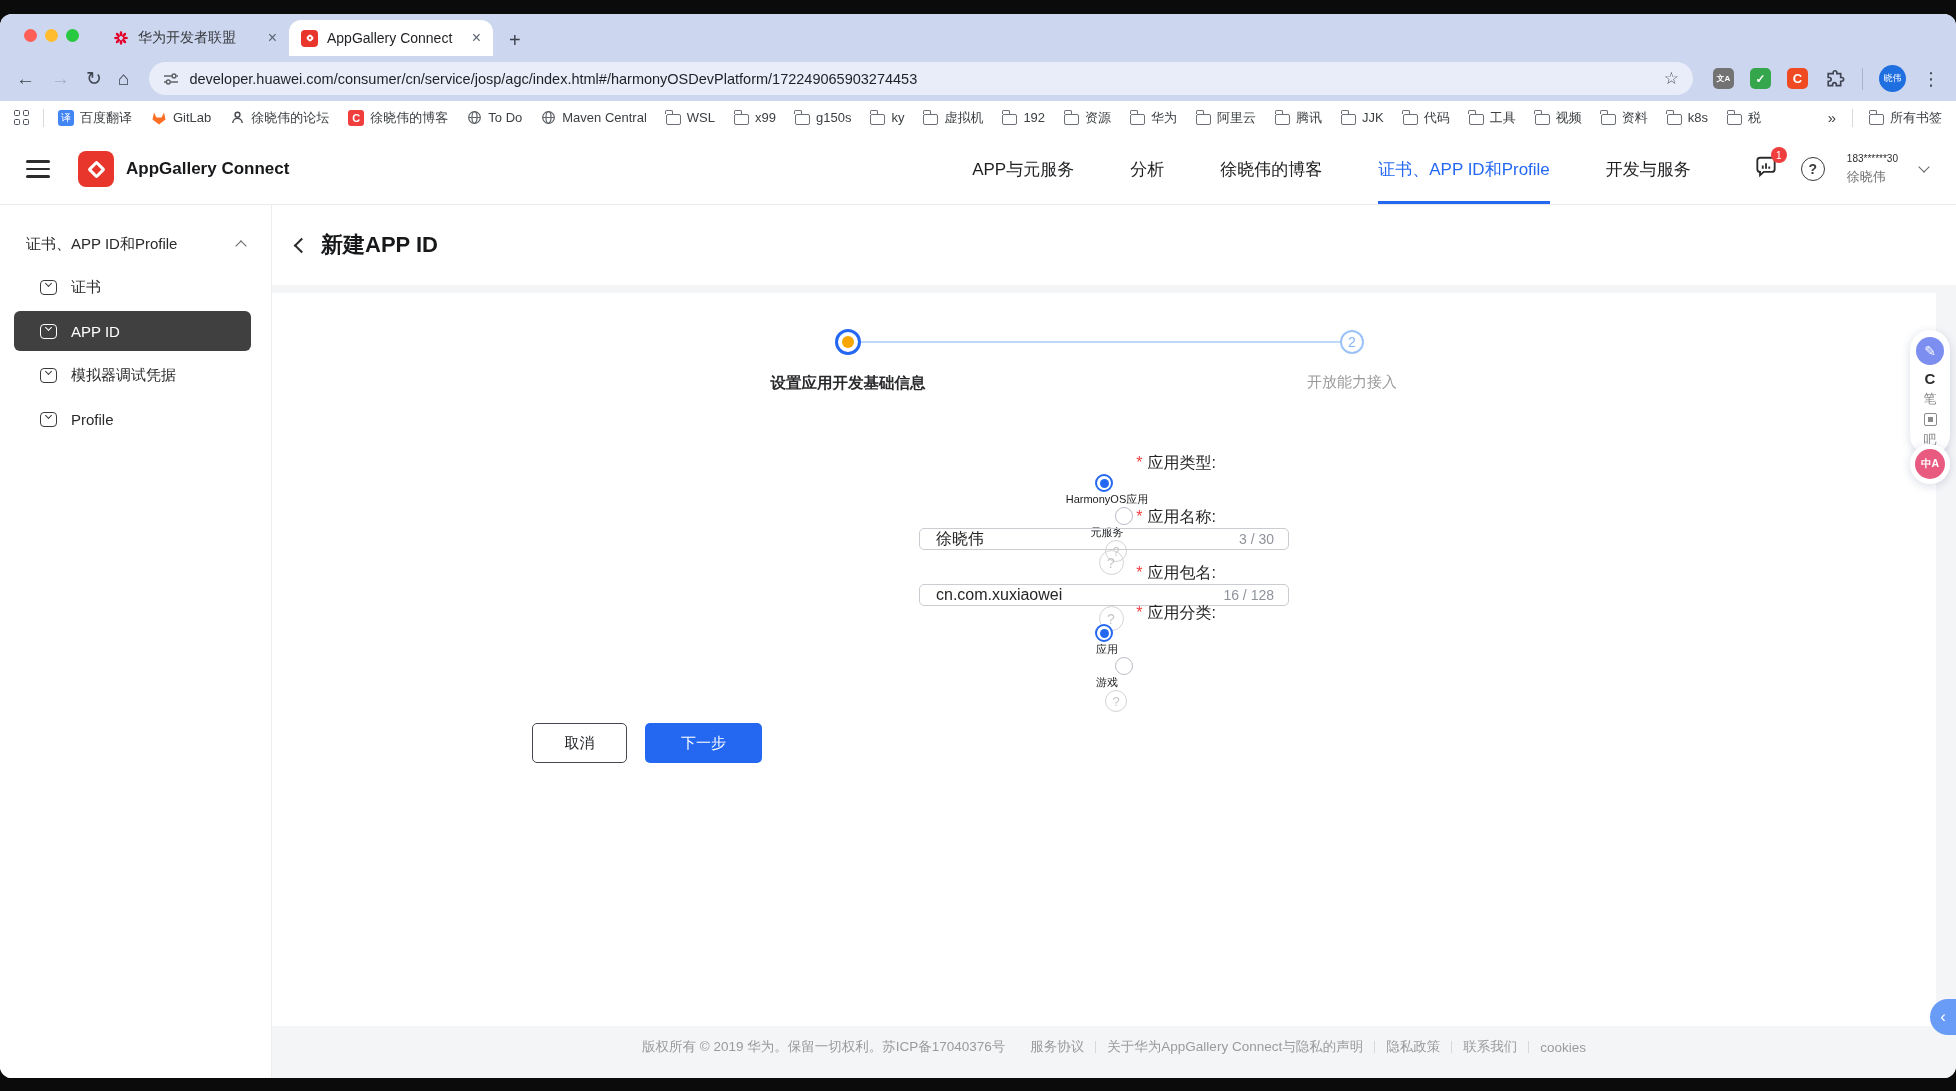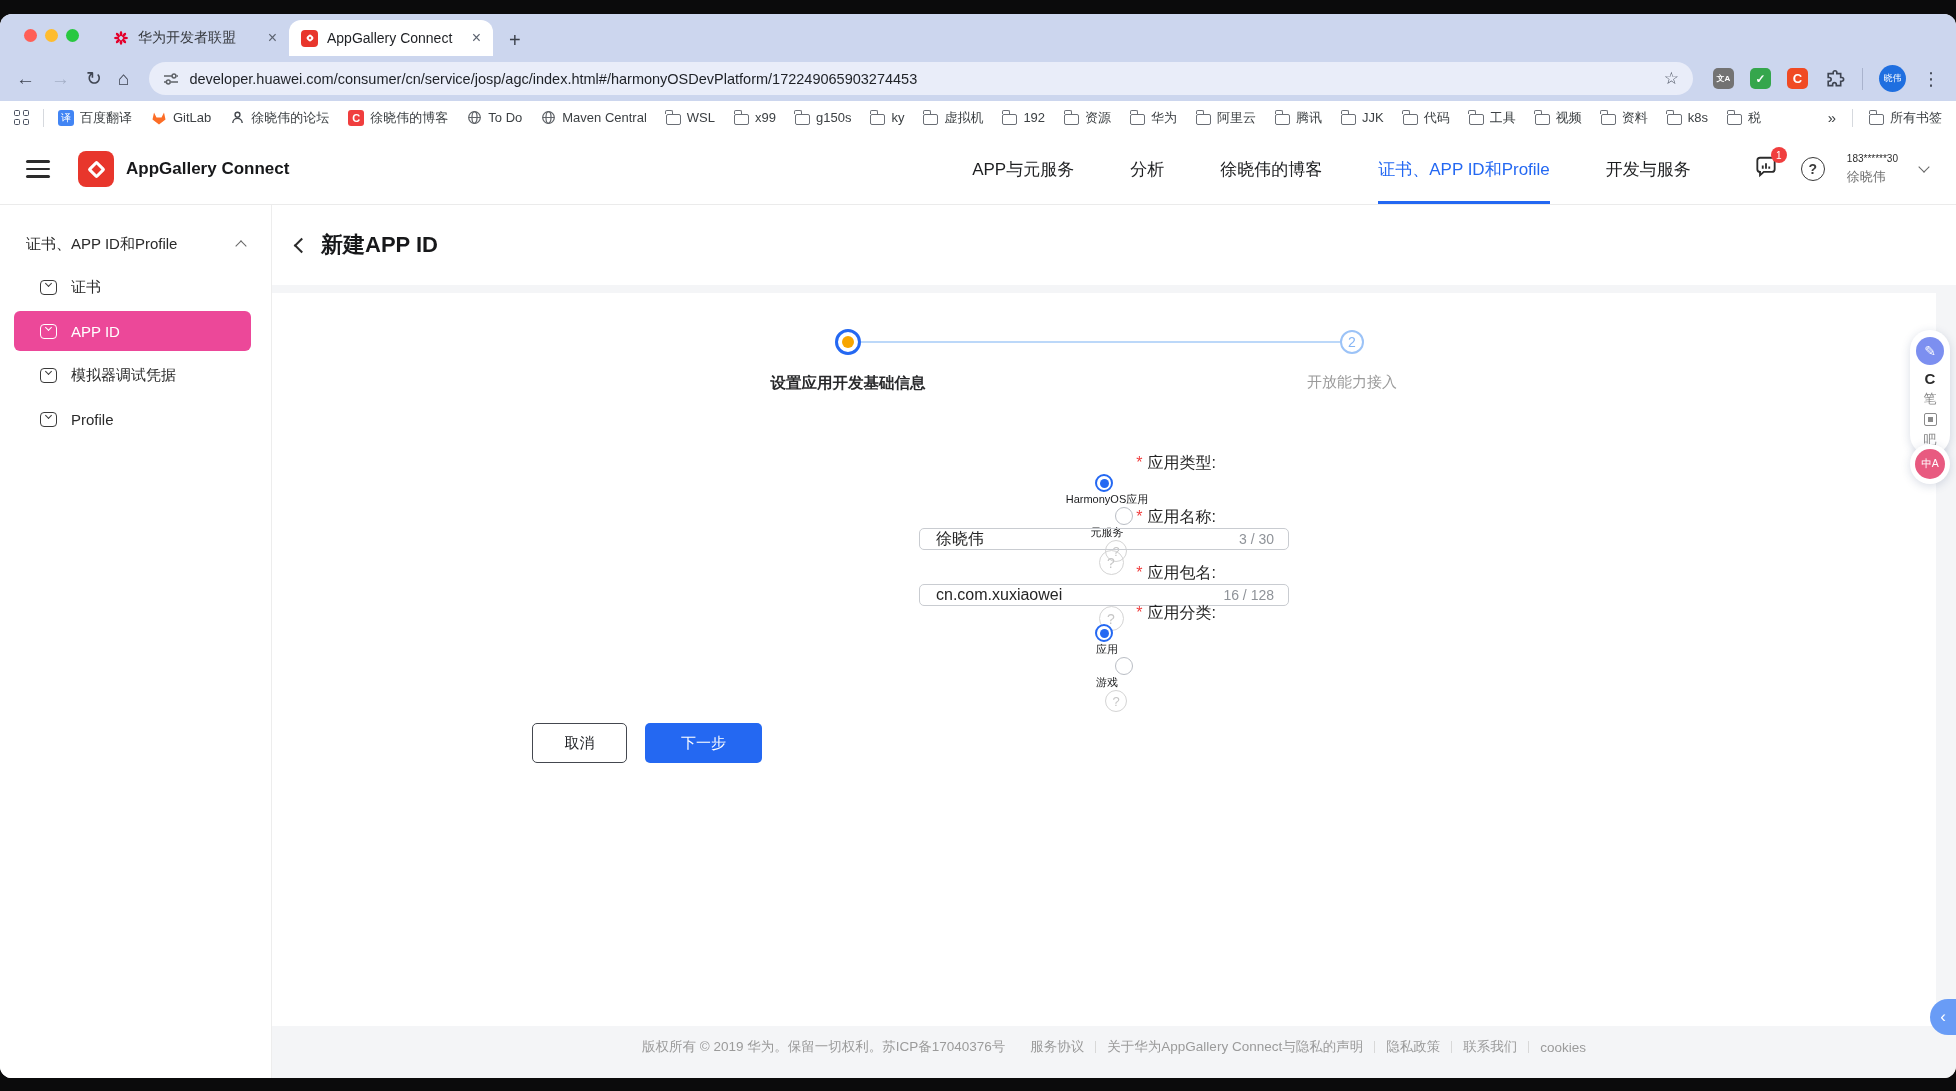--- a/index.html
+++ b/index.html
@@ -70,21 +70,21 @@
   .chev{width:8px;height:8px;border-right:1.6px solid #666;border-bottom:1.6px solid #666;display:inline-block;}
   .chev.down{transform:rotate(45deg);margin-top:-4px;}
   .chev.up{transform:rotate(-135deg);margin-top:4px;}
 
   
   .content{display:flex;height:873px;background:#f4f5f7;}
   .sidebar{width:272px;background:#fff;border-right:1px solid #ededed;padding-top:20px;flex:none;}
   .sb-title{display:flex;align-items:center;padding:0 26px;height:38px;font-size:15px;color:#2a2a2a;}
   .sb-title .chev{margin-left:auto;}
   .sb-item{height:40px;margin:4px 20px 4px 14px;border-radius:6px;display:flex;align-items:center;gap:14px;padding-left:26px;font-size:15px;color:#2a2a2a;}
-  .sb-item.active{background:#ec4899;color:#fff;}
+  .sb-item.active{background:#404040;color:#fff;}
   .bag{width:17px;height:15px;border:1.7px solid #3a3a3a;border-radius:4px;position:relative;flex:none;}
   .bag::after{content:'';position:absolute;left:4.5px;top:0;width:4px;height:4px;border-right:1.7px solid #3a3a3a;border-bottom:1.7px solid #3a3a3a;transform:rotate(45deg);}
   .sb-item.active .bag{border-color:#fff;}
   .sb-item.active .bag::after{border-color:#fff;}
 
   .main{flex:1;display:flex;flex-direction:column;}
   .page-head{background:#fff;height:80px;display:flex;align-items:center;padding-left:24px;gap:14px;}
   .back-chev{width:11px;height:11px;border-left:2.4px solid #2b2b2b;border-bottom:2.4px solid #2b2b2b;transform:rotate(45deg);}
   .page-title{font-size:22px;font-weight:bold;color:#17181a;}
   .card{background:#fff;margin:8px 20px 0 0;height:733px;position:relative;}
@@ -123,21 +123,21 @@
   .fdiv{width:1px;height:12px;background:#d8d8d8;}
 
   
   .float-pill{position:absolute;right:6px;top:316px;width:40px;background:#fff;border-radius:20px;box-shadow:0 2px 10px rgba(40,60,110,.18);display:flex;flex-direction:column;align-items:center;padding:7px 0;gap:5px;z-index:5;}
   .f-blue{width:28px;height:28px;border-radius:50%;background:#7c8ff0;color:#fff;font-size:14px;display:flex;align-items:center;justify-content:center;}
   .f-c{font-size:15px;font-weight:bold;color:#2b2b2b;}
   .f-char{font-size:13px;color:#8a8a8a;line-height:1.1;}
   .f-qr{width:13px;height:13px;border:1.6px solid #8a8a8a;border-radius:2px;position:relative;margin:2px 0;}
   .f-qr::after{content:'';position:absolute;inset:3px;background:#8a8a8a;}
   .float-tr{position:absolute;right:6px;top:430px;width:40px;height:40px;border-radius:50%;background:#fff;box-shadow:0 2px 10px rgba(40,60,110,.18);display:flex;align-items:center;justify-content:center;z-index:5;}
-  .float-tr i{width:30px;height:30px;border-radius:50%;background:#e85a80;color:#fff;font-style:normal;font-size:10.5px;font-weight:normal;display:flex;align-items:center;justify-content:center;}
+  .float-tr i{width:30px;height:30px;border-radius:50%;background:#e85a80;color:#fff;font-style:normal;font-size:10.5px;font-weight:bold;display:flex;align-items:center;justify-content:center;}
   .edge-tab{position:absolute;right:0;top:985px;width:26px;height:36px;background:#699cf6;border-radius:18px 0 0 18px;color:#fff;display:flex;align-items:center;justify-content:center;font-size:17px;z-index:5;}
 </style>
 </head>
 <body>
 
 <div class="window">
 
   <div class="tabbar">
     <div class="traffic">
       <span class="light red"></span>

